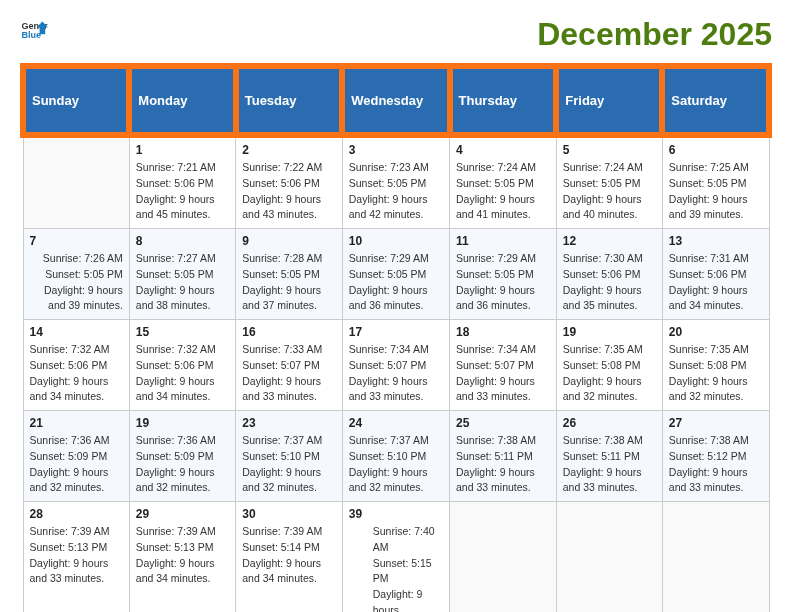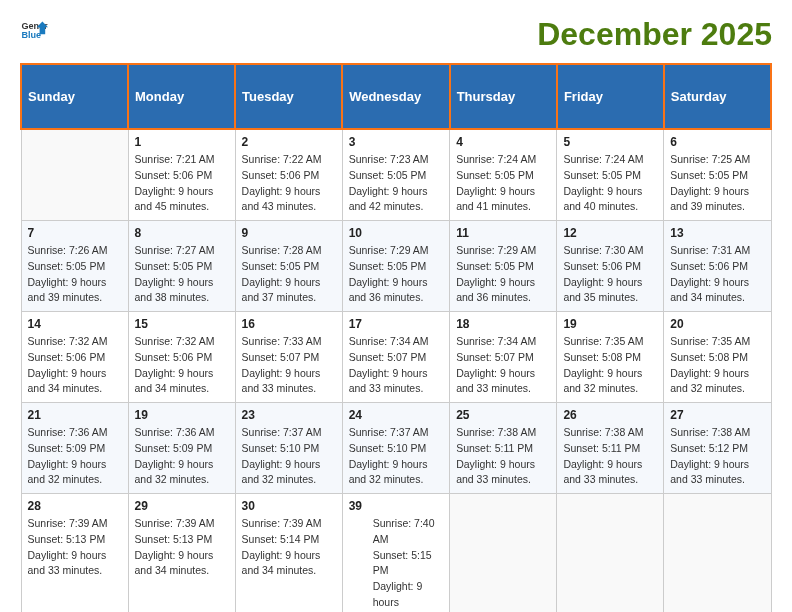--- a/index.html
+++ b/index.html
@@ -43,21 +43,21 @@
       border-collapse: collapse;
       border: 1px solid #ccc;
     }
     .calendar th {
       background-color: #2b6cb0;
       color: #fff;
       font-size: 13px;
       font-weight: bold;
       padding: 24px 6px;
       text-align: left;
-      border: 2px solid #f97316;
+      border: 6px solid #f97316;
     }
     .calendar td {
       vertical-align: top;
       padding: 5px 6px;
       border: 1px solid #ccc;
       font-size: 11px;
       color: #333;
       width: 108px;
       min-height: 80px;
       background: #fff;
@@ -154,21 +154,21 @@
           <span class="day-num">6</span>
           <div class="day-info" style="white-space: pre-line;">Sunrise: 7:25 AM
 Sunset: 5:05 PM
 Daylight: 9 hours
 and 39 minutes.</div>
         </td>
       </tr>
       <tr class="week-row">
         <td>
           <span class="day-num">7</span>
-          <div class="day-info" style="white-space: pre-line;">Sunrise: 7:26 AM
+          <div class="day-info" style="white-space: pre-line; text-align: right;">Sunrise: 7:26 AM
 Sunset: 5:05 PM
 Daylight: 9 hours
 and 39 minutes.</div>
         </td>
         <td>
           <span class="day-num">8</span>
           <div class="day-info" style="white-space: pre-line;">Sunrise: 7:27 AM
 Sunset: 5:05 PM
 Daylight: 9 hours
 and 38 minutes.</div>

